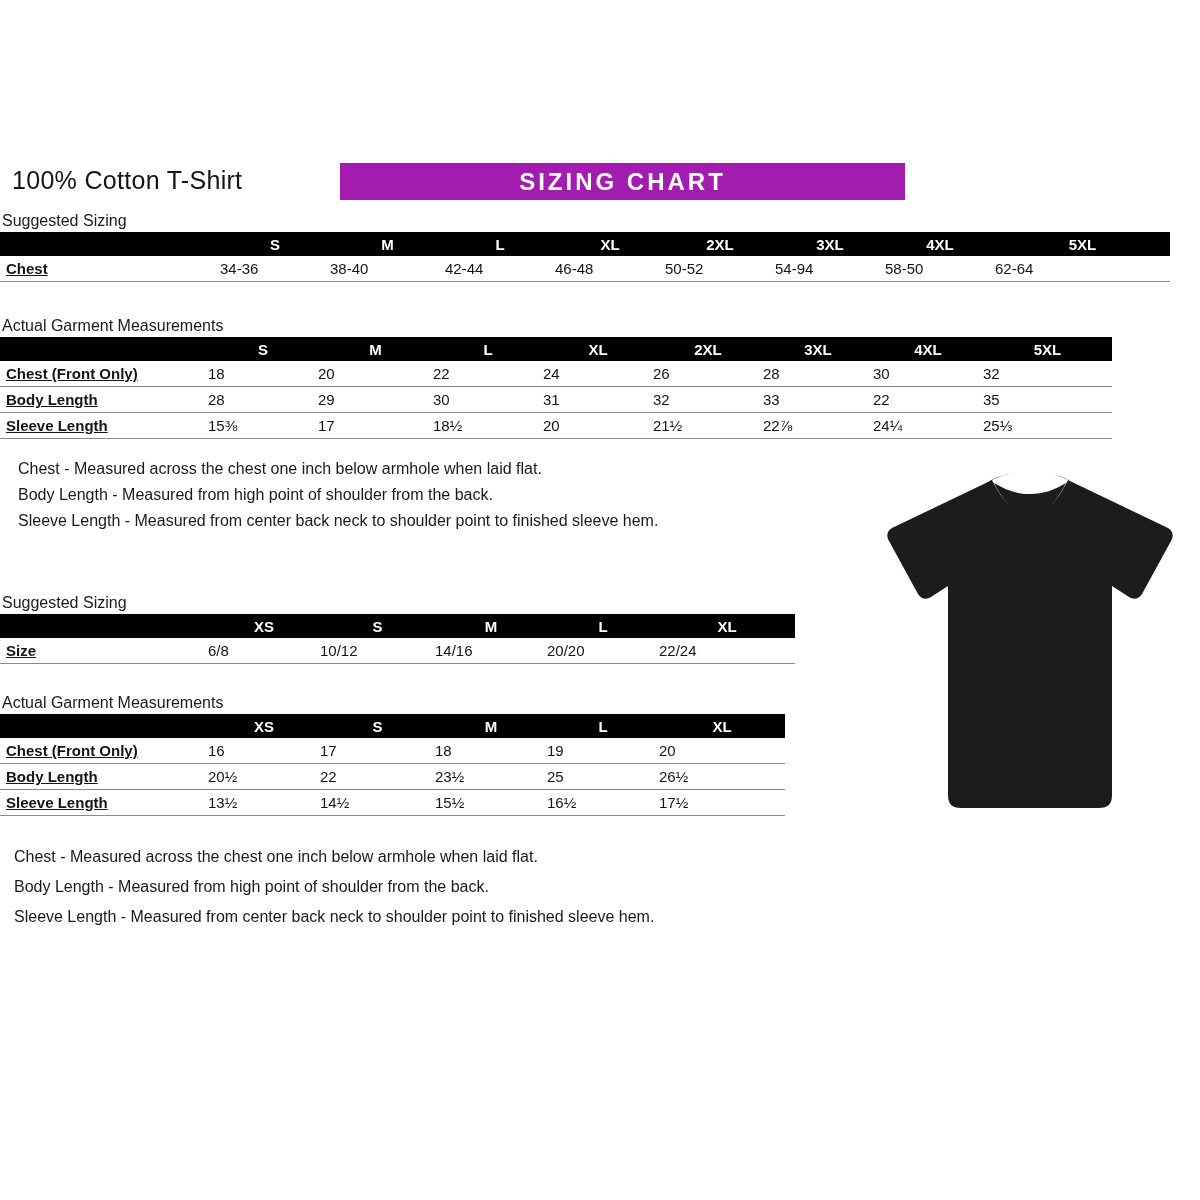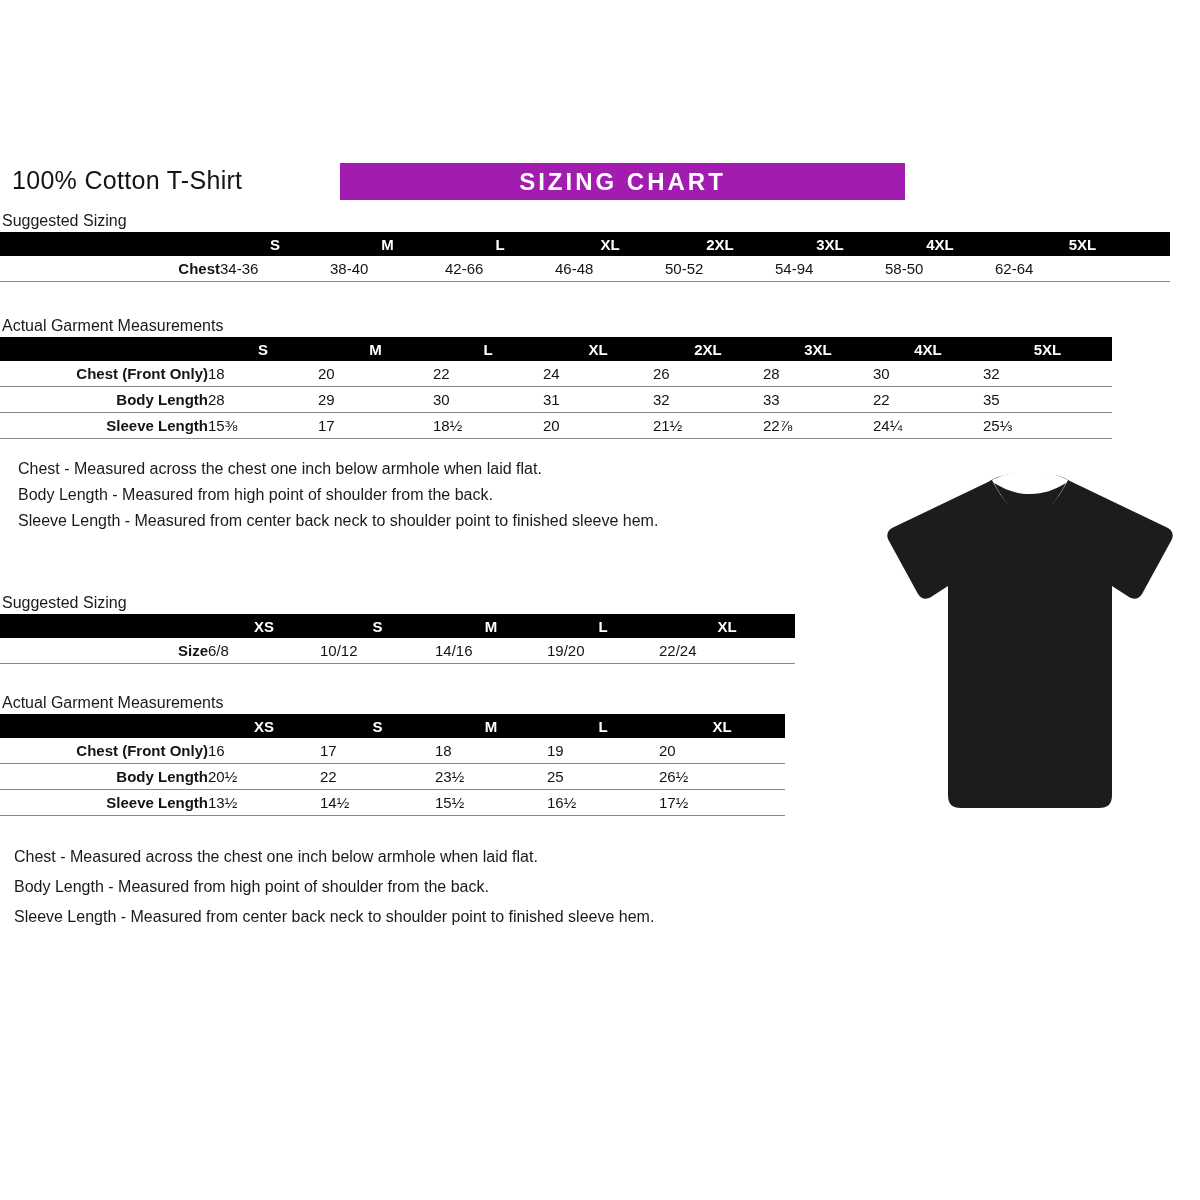--- a/index.html
+++ b/index.html
@@ -114,23 +114,24 @@
   }
   table.size-table tbody td {
     height: 25px;
     padding: 0 0 0 0;
     text-align: left;
     font-size: 15px;
     color: #141414;
     border-bottom: 1px solid #8a8a8a;
   }
   table.size-table tbody td.rowhead {
-    text-align: right;
+    text-align: left;
     font-weight: bold;
     padding-left: 6px;
+    text-decoration: underline;
   }
   table.size-table tbody tr.last td {
     border-bottom: 1px solid #8a8a8a;
   }
 
   
   #adult-suggested {
     left: 0px;
     top: 232px;
     width: 1170px;
@@ -215,21 +216,21 @@
         <th>3XL</th>
         <th>4XL</th>
         <th>5XL</th>
       </tr>
     </thead>
     <tbody>
       <tr class="last">
         <td class="rowhead">Chest</td>
         <td>34-36</td>
         <td>38-40</td>
-        <td>42-66</td>
+        <td>42-44</td>
         <td>46-48</td>
         <td>50-52</td>
         <td>54-94</td>
         <td>58-50</td>
         <td>62-64</td>
       </tr>
     </tbody>
   </table>
 
   <div class="label-actual-1">Actual Garment Measurements</div>
@@ -322,21 +323,21 @@
         <th>L</th>
         <th>XL</th>
       </tr>
     </thead>
     <tbody>
       <tr class="last">
         <td class="rowhead">Size</td>
         <td>6/8</td>
         <td>10/12</td>
         <td>14/16</td>
-        <td>19/20</td>
+        <td>20/20</td>
         <td>22/24</td>
       </tr>
     </tbody>
   </table>
 
   <div class="label-actual-2">Actual Garment Measurements</div>
 
   <table class="size-table" id="youth-actual">
     <colgroup>
       <col style="width:208px">

